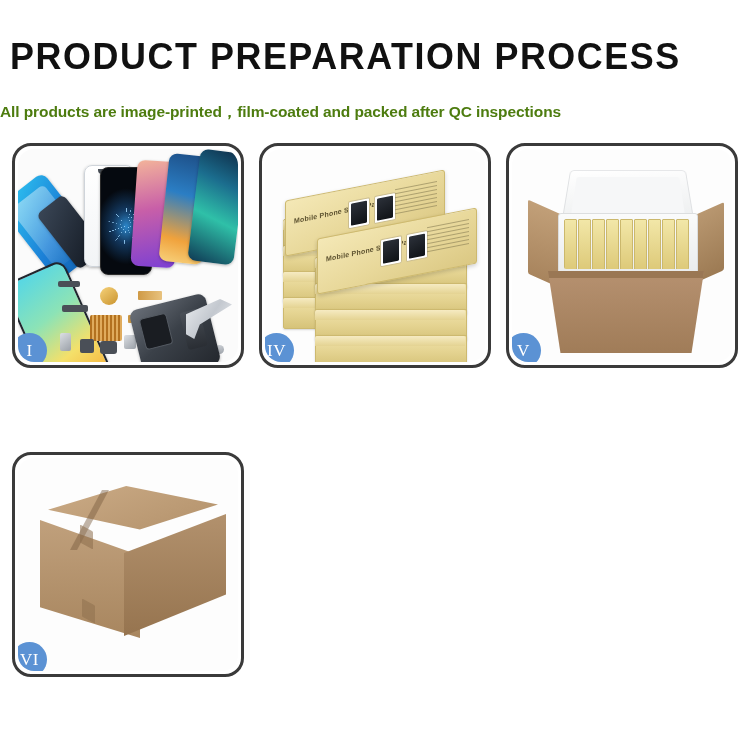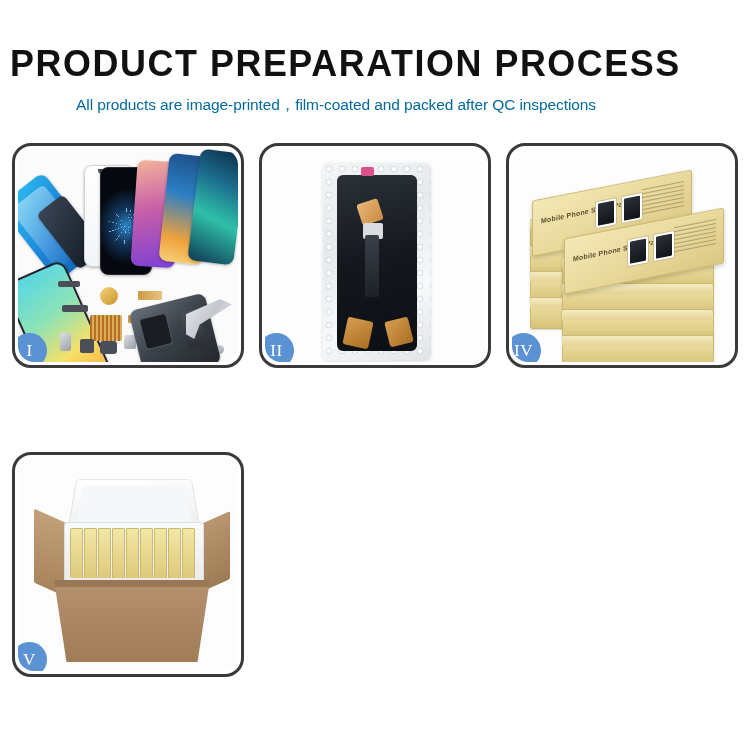--- a/index.html
+++ b/index.html
@@ -6,31 +6,31 @@
   body{
     width:750px;height:750px;
     background:#ffffff;
     font-family:"Liberation Sans","DejaVu Sans",sans-serif;
     overflow:hidden;
     position:relative;
   }
   .page{position:relative;width:750px;height:750px;}
 
   
-  .header{position:absolute;left:0;top:7px;width:672px;text-align:center;}
+  .header{position:absolute;left:0;top:0;width:672px;text-align:left;}
   .title{
     font-size:37px;font-weight:700;color:#111111;
     letter-spacing:1.6px;line-height:1;
     margin-top:38px;
     transform:scaleX(0.97);
     white-space:nowrap;
   }
   .subtitle{
-    font-size:15.5px;font-weight:400;color:#0369a1;
-    letter-spacing:-0.1px;margin-top:13px;white-space:nowrap;
+    font-size:15.5px;font-weight:700;color:#4d7c0f;
+    letter-spacing:-0.1px;margin-top:27px;white-space:nowrap;
   }
 
   
   .grid{
     position:absolute;left:12px;top:143px;
     width:726px;height:556px;
     display:grid;
     grid-template-columns:repeat(3,232px);
     grid-template-rows:repeat(2,225px);
     column-gap:15px;row-gap:84px;
@@ -310,35 +310,20 @@
         <div class="dot silver" style="left:106px;top:186px;width:12px;height:14px;border-radius:2px;"></div>
         <div class="dot silver" style="right:14px;top:196px;width:9px;height:9px;border-radius:50%;"></div>
         <div class="dot silver" style="right:26px;top:204px;width:8px;height:8px;border-radius:50%;"></div>
         <div class="backhousing"></div>
         <div class="tweezer"></div>
 
         <div class="badge">I</div>
       </div>
     </div>
 
-    <div class="panel">
-      <div class="stage">
-        <div class="bubblebag">
-          <div class="lcd">
-            <div class="tape"></div>
-            <div class="conn"></div>
-            <div class="flexcable"></div>
-            <div class="btm1"></div>
-            <div class="btm2"></div>
-          </div>
-          <div class="pinkmark"></div>
-        </div>
-        <div class="badge">II</div>
-      </div>
-    </div>
 
 
     <div class="panel">
       <div class="stage">
         <div class="stack">
           <div class="sbox" style="left:4px;top:48px;">
               <span class="side"></span>
             </div>
           <div class="sbox" style="left:4px;top:74px;">
               <span class="side"></span>
@@ -421,15 +406,28 @@
             <span style="left:84px;"></span>
               <span style="left:98px;"></span>
               <span style="left:112px;"></span>
           </div>
           <div class="cartonfront"></div>
         </div>
         <div class="badge">V</div>
       </div>
     </div>
 
+    <div class="panel">
+      <div class="stage">
+        <div class="sealed">
+          <div class="top"></div>
+          <div class="front"></div>
+          <div class="side"></div>
+          <div class="seam"></div>
+          <div class="tape1"></div>
+          <div class="tape2"></div>
+        </div>
+        <div class="badge">VI</div>
+      </div>
+    </div>
 
   </div>
 </div>
 
 </body></html>

